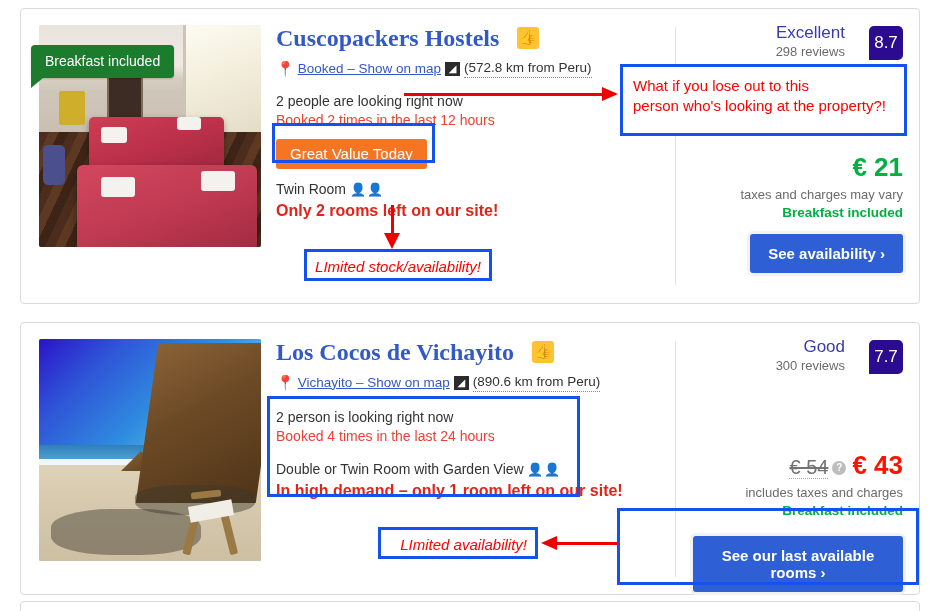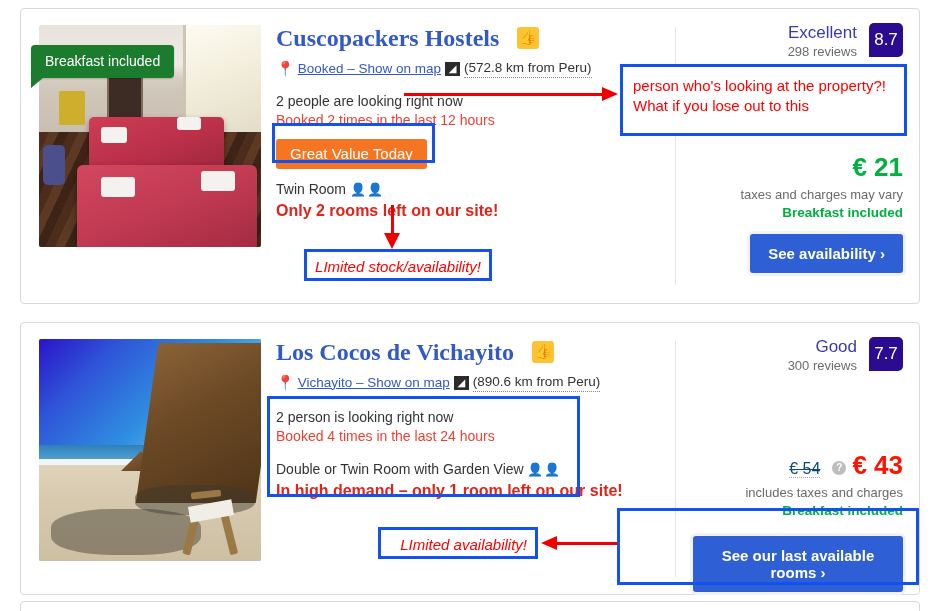--- a/index.html
+++ b/index.html
@@ -178,35 +178,35 @@
     cursor: pointer;
   }
   .roomtype { margin-top: 11px; font-size: 14px; color:#333; line-height:19px; }
   .guest-ico { letter-spacing:1px; color:#222; font-size: 13px; }
   .rooms-left { margin-top: 2px; font-size: 16px; font-weight: bold; color:#e2231a; line-height:19px; }
 
   
   .pricecol {
     position:absolute; right: 16px; top: 14px; width: 210px; text-align: right;
   }
-  .score-row { display:flex; align-items:flex-start; justify-content:flex-end; gap:12px; }
+  .score-row { display:flex; align-items:flex-end; justify-content:flex-end; gap:24px; }
   .score-words { text-align: right; }
   .score-title { font-size:17px; color:#3a3ab0; line-height:20px; }
   .score-reviews { font-size:13px; color:#6b6b6b; line-height:17px; }
   .score-badge {
     background:#2b0b8f; color:#fff; font-size:17px;
     width:34px; height:34px; border-radius:5px 5px 5px 0;
     display:flex; align-items:center; justify-content:center;
   }
   .price-main { font-size:26px; font-weight:bold; line-height:30px; }
   .price-green { color:#00b140; }
   .price-red { color:#ff1200; }
   .price-old {
-    color:#0c4a6e; font-size:16px; text-decoration: line-through;
-    border-bottom: 1px dotted #aaa; margin-right:12px;
+    color:#737373; font-size:20px; text-decoration: line-through;
+    border-bottom: 1px dotted #aaa; margin-right:4px;
   }
   .qmark {
     display:inline-flex; align-items:center; justify-content:center;
     width:14px; height:14px; border-radius:50%;
     background:#bdbdbd; color:#fff; font-size:10px; font-weight:bold;
     vertical-align: 3px; margin-right:6px;
   }
   .taxes { font-size:13px; color:#6b6b6b; line-height:18px; margin-top:4px; }
   .bk-incl { font-size:13.5px; font-weight:bold; color:#00b140; line-height:18px; }
   .cta {
@@ -386,22 +386,22 @@
 
   <div class="card" id="card-3"></div>
 
   <div class="arrow-h" style="left:404px; top:86px; width:214px; height:16px;">
     <div class="arrow-line-h" style="left:0; right:12px;"></div>
     <div class="arrow-head-r"></div>
   </div>
 
   <div class="anno anno-box filled" style="left:620px; top:64px; width:287px; height:72px;">
     <div class="anno-text">
+      <div>What if you lose out to this</div>
       <div>person who's looking at the property?!</div>
-      <div>What if you lose out to this</div>
     </div>
   </div>
 
   <div class="anno anno-box" style="left:272px; top:123px; width:163px; height:40px;"></div>
 
   <div class="arrow-v" style="left:383px; top:205px; width:18px; height:44px;">
     <div class="arrow-line-v" style="top:0; bottom:12px;"></div>
     <div class="arrow-head-d"></div>
   </div>
 

